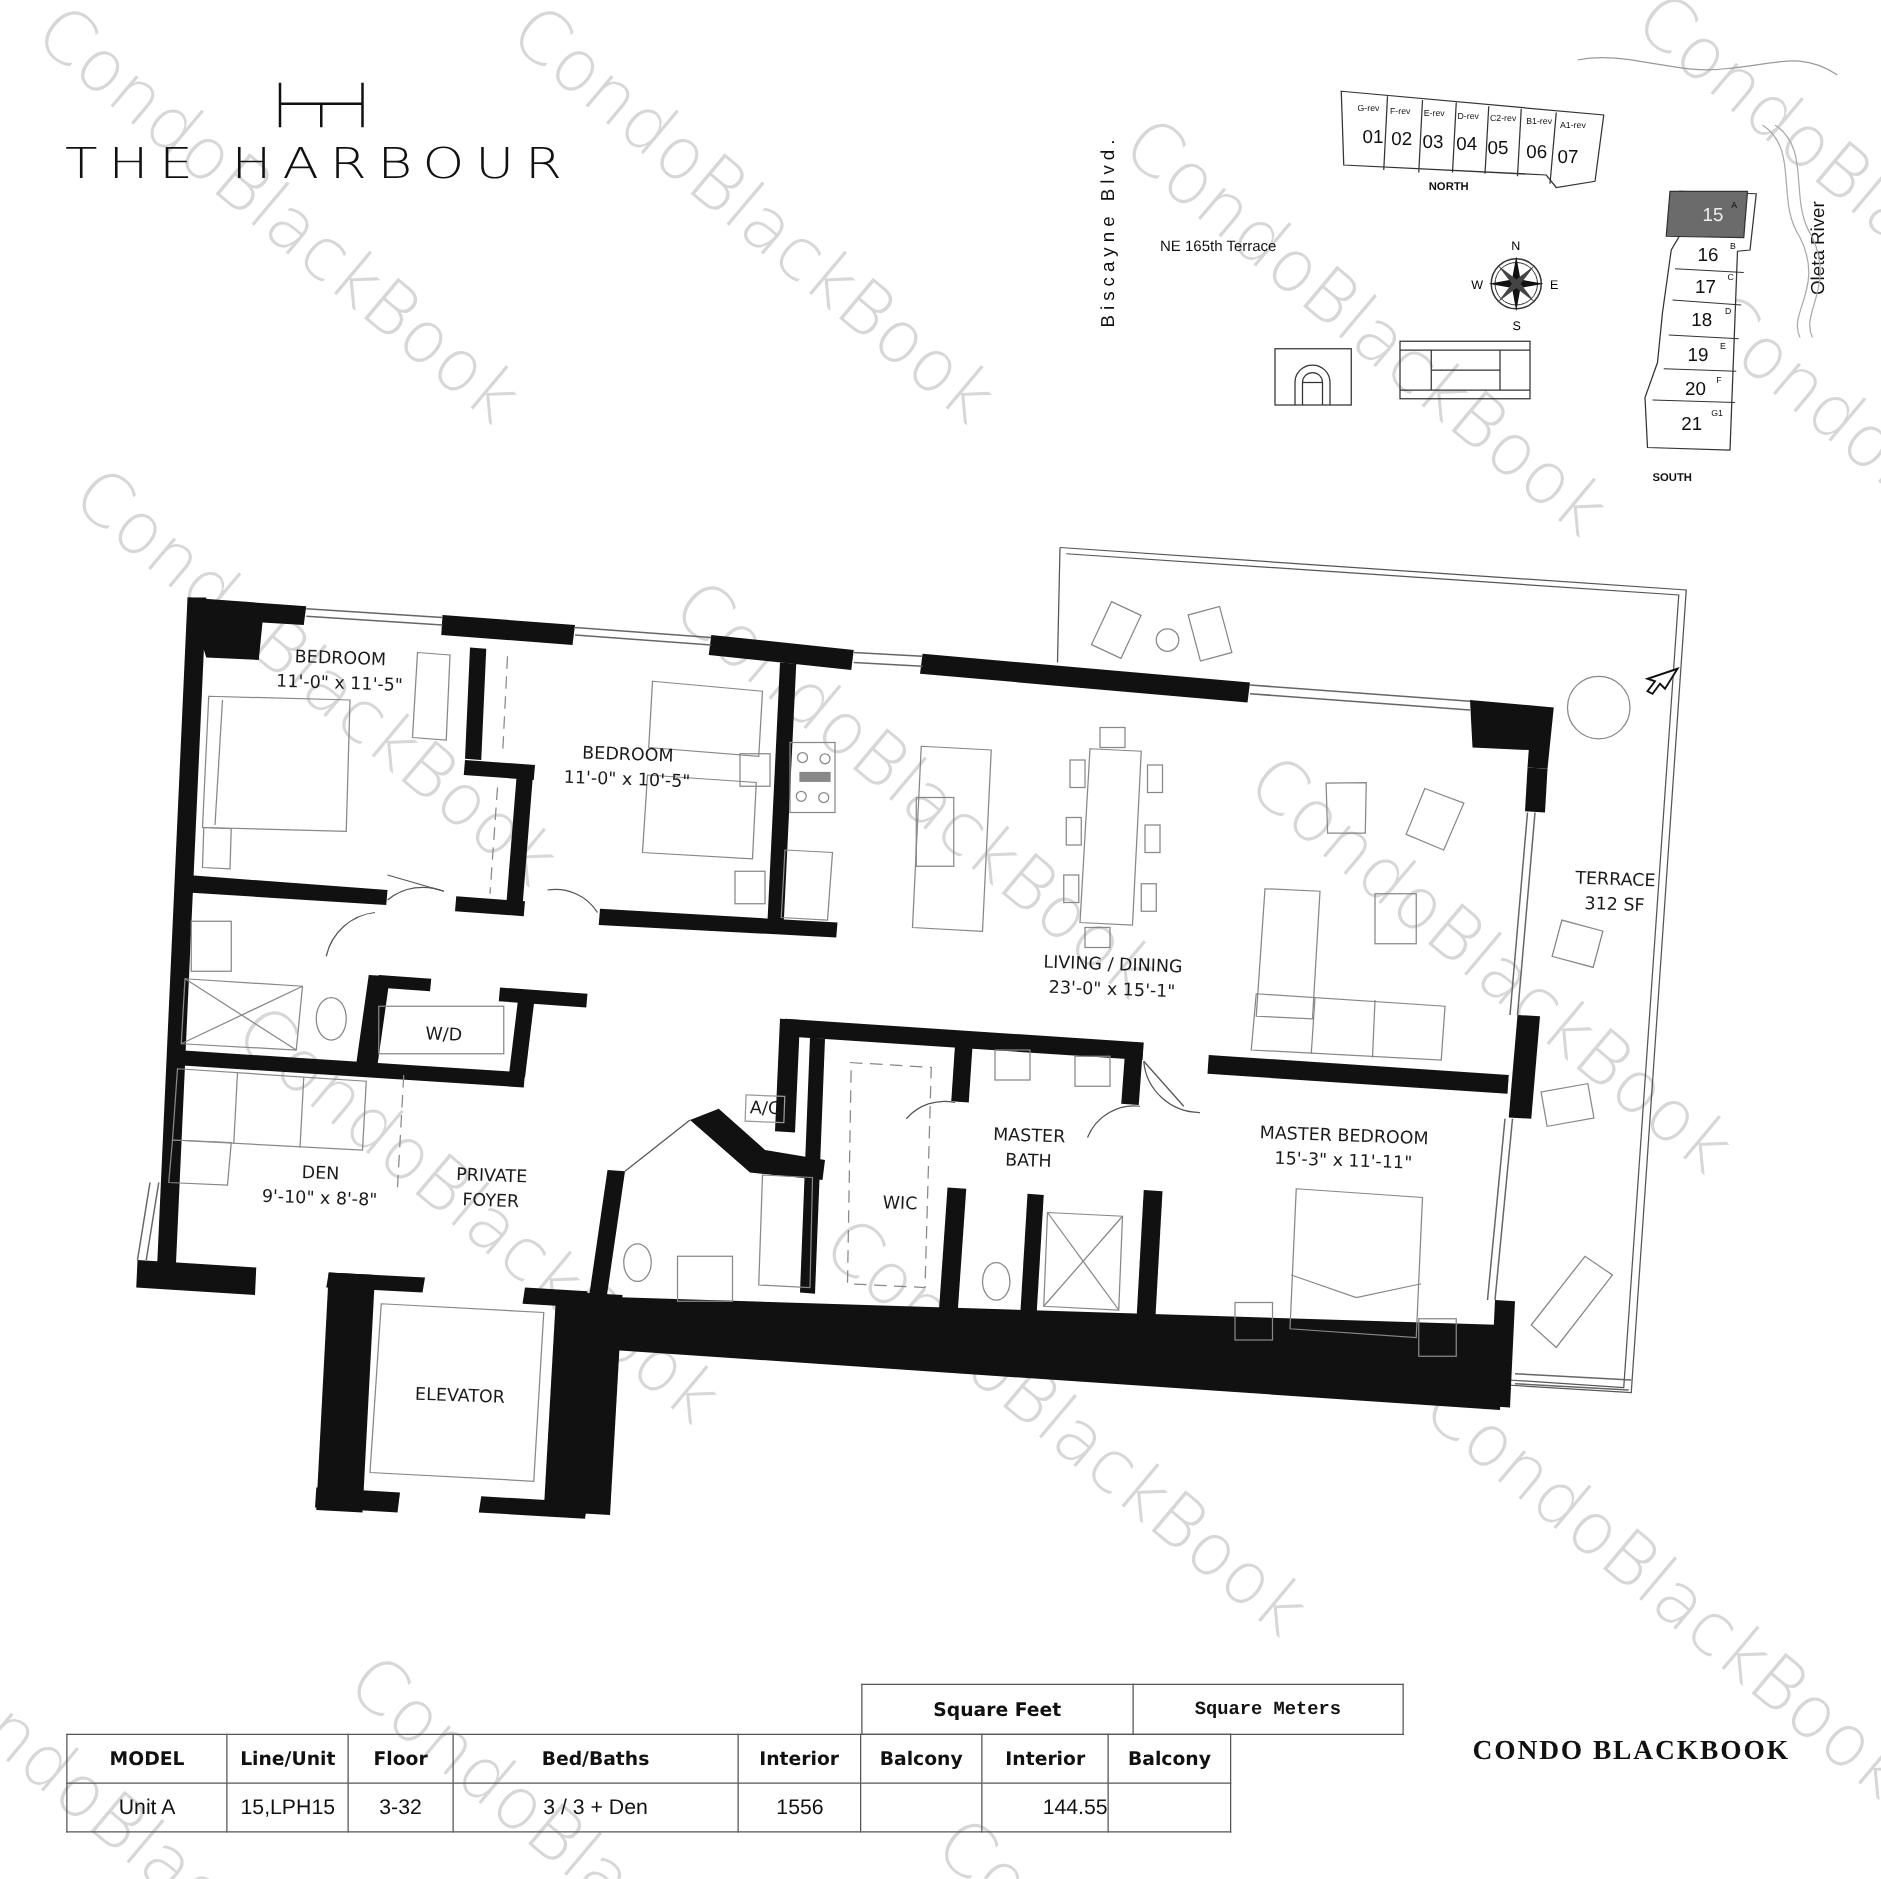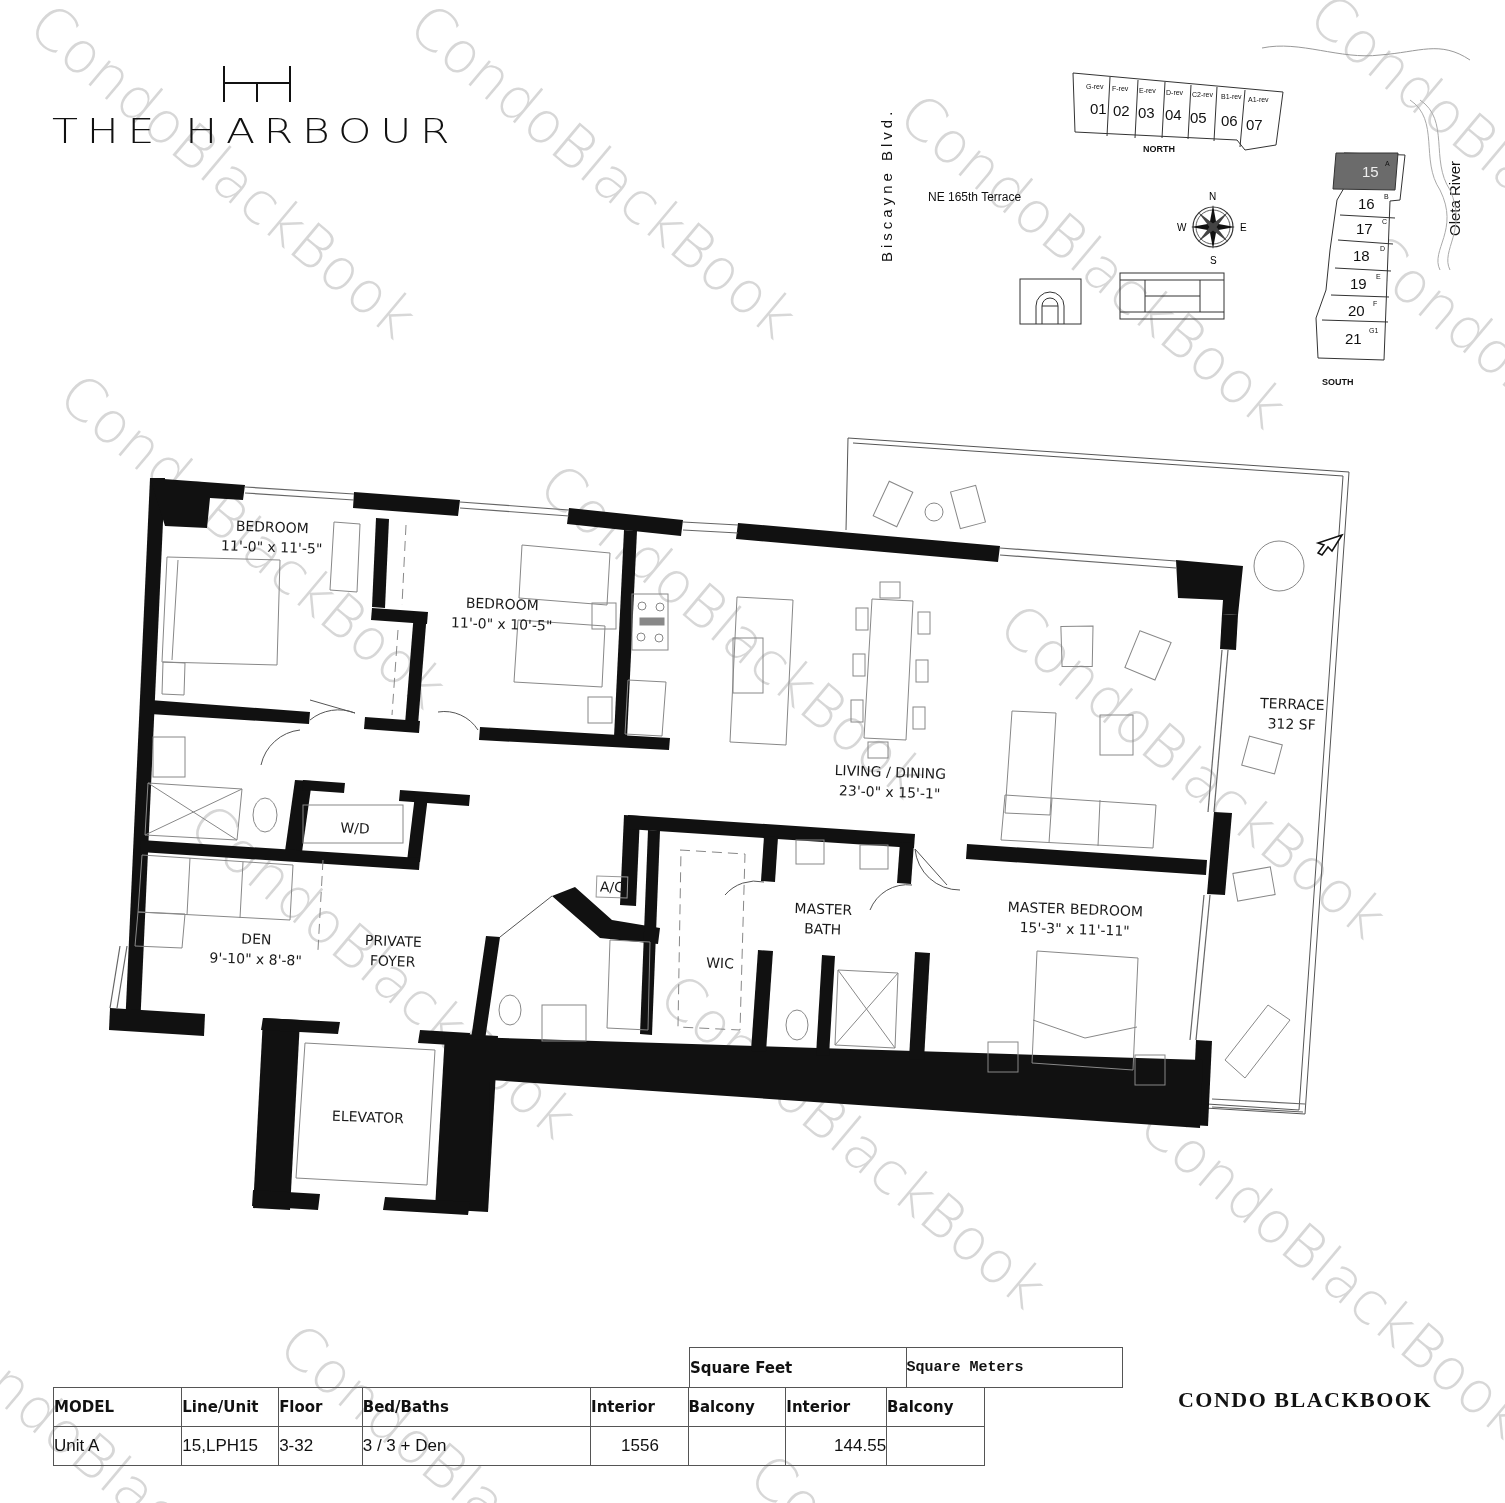--- a/index.html
+++ b/index.html
@@ -13,21 +13,21 @@
   .street-terrace { position: absolute; left: 928px; top: 190px; font-size: 12px; white-space: nowrap; }
   .river { position: absolute; left: 1446px; top: 236px; transform: rotate(-90deg); transform-origin: left top; font-size: 15px; white-space: nowrap; }
   .north-label, .south-label { position: absolute; font-size: 9px; font-weight: bold; }
   .north-label { left: 1143px; top: 144px; }
   .south-label { left: 1322px; top: 377px; }
   
   .plan-svg { position: absolute; left: 0; top: 0; }
   .room-label { position: absolute; font-family: "DejaVu Sans", sans-serif; font-size: 14px; text-align: center; line-height: 20px; white-space: nowrap; color: #1a1a1a; transform: translateX(-50%) rotate(2deg); }
   
   table.spec { position: absolute; border-collapse: collapse; font-size: 17px; }
-  table.spec td { border: 1px solid #555; height: 38px; padding: 0; }
+  table.spec td { border: 1px solid #555; text-align: center; height: 38px; padding: 0; }
   .hdr { font-weight: bold; font-family: "DejaVu Sans", sans-serif; font-size: 15px; }
   .brand { position: absolute; left: 1140px; top: 1385px; width: 330px; text-align: center; font-family: Liberation Serif, serif; font-weight: bold; font-size: 22px; letter-spacing: 1.5px; line-height: 30px; }
   
   .wm { position: absolute; font-family: "DejaVu Sans", sans-serif; font-size: 58px; color: rgba(150,150,150,0.38); transform: rotate(40deg); transform-origin: left top; white-space: nowrap; pointer-events: none; font-weight: 300; }
   .cursor { position: absolute; left: 1314px; top: 533px; }
 </style>
 </head>
 <body>
 
 <div>

